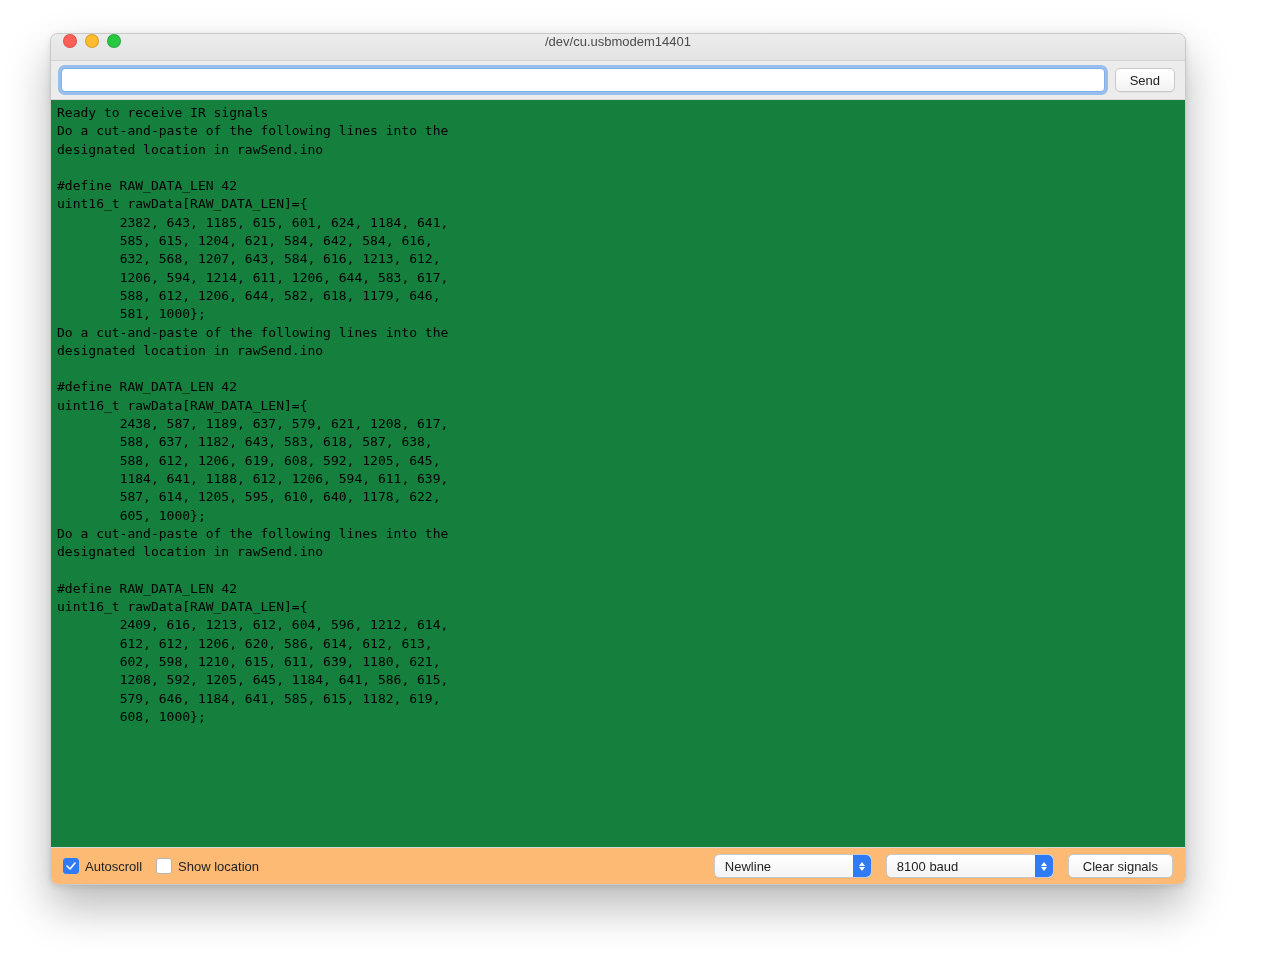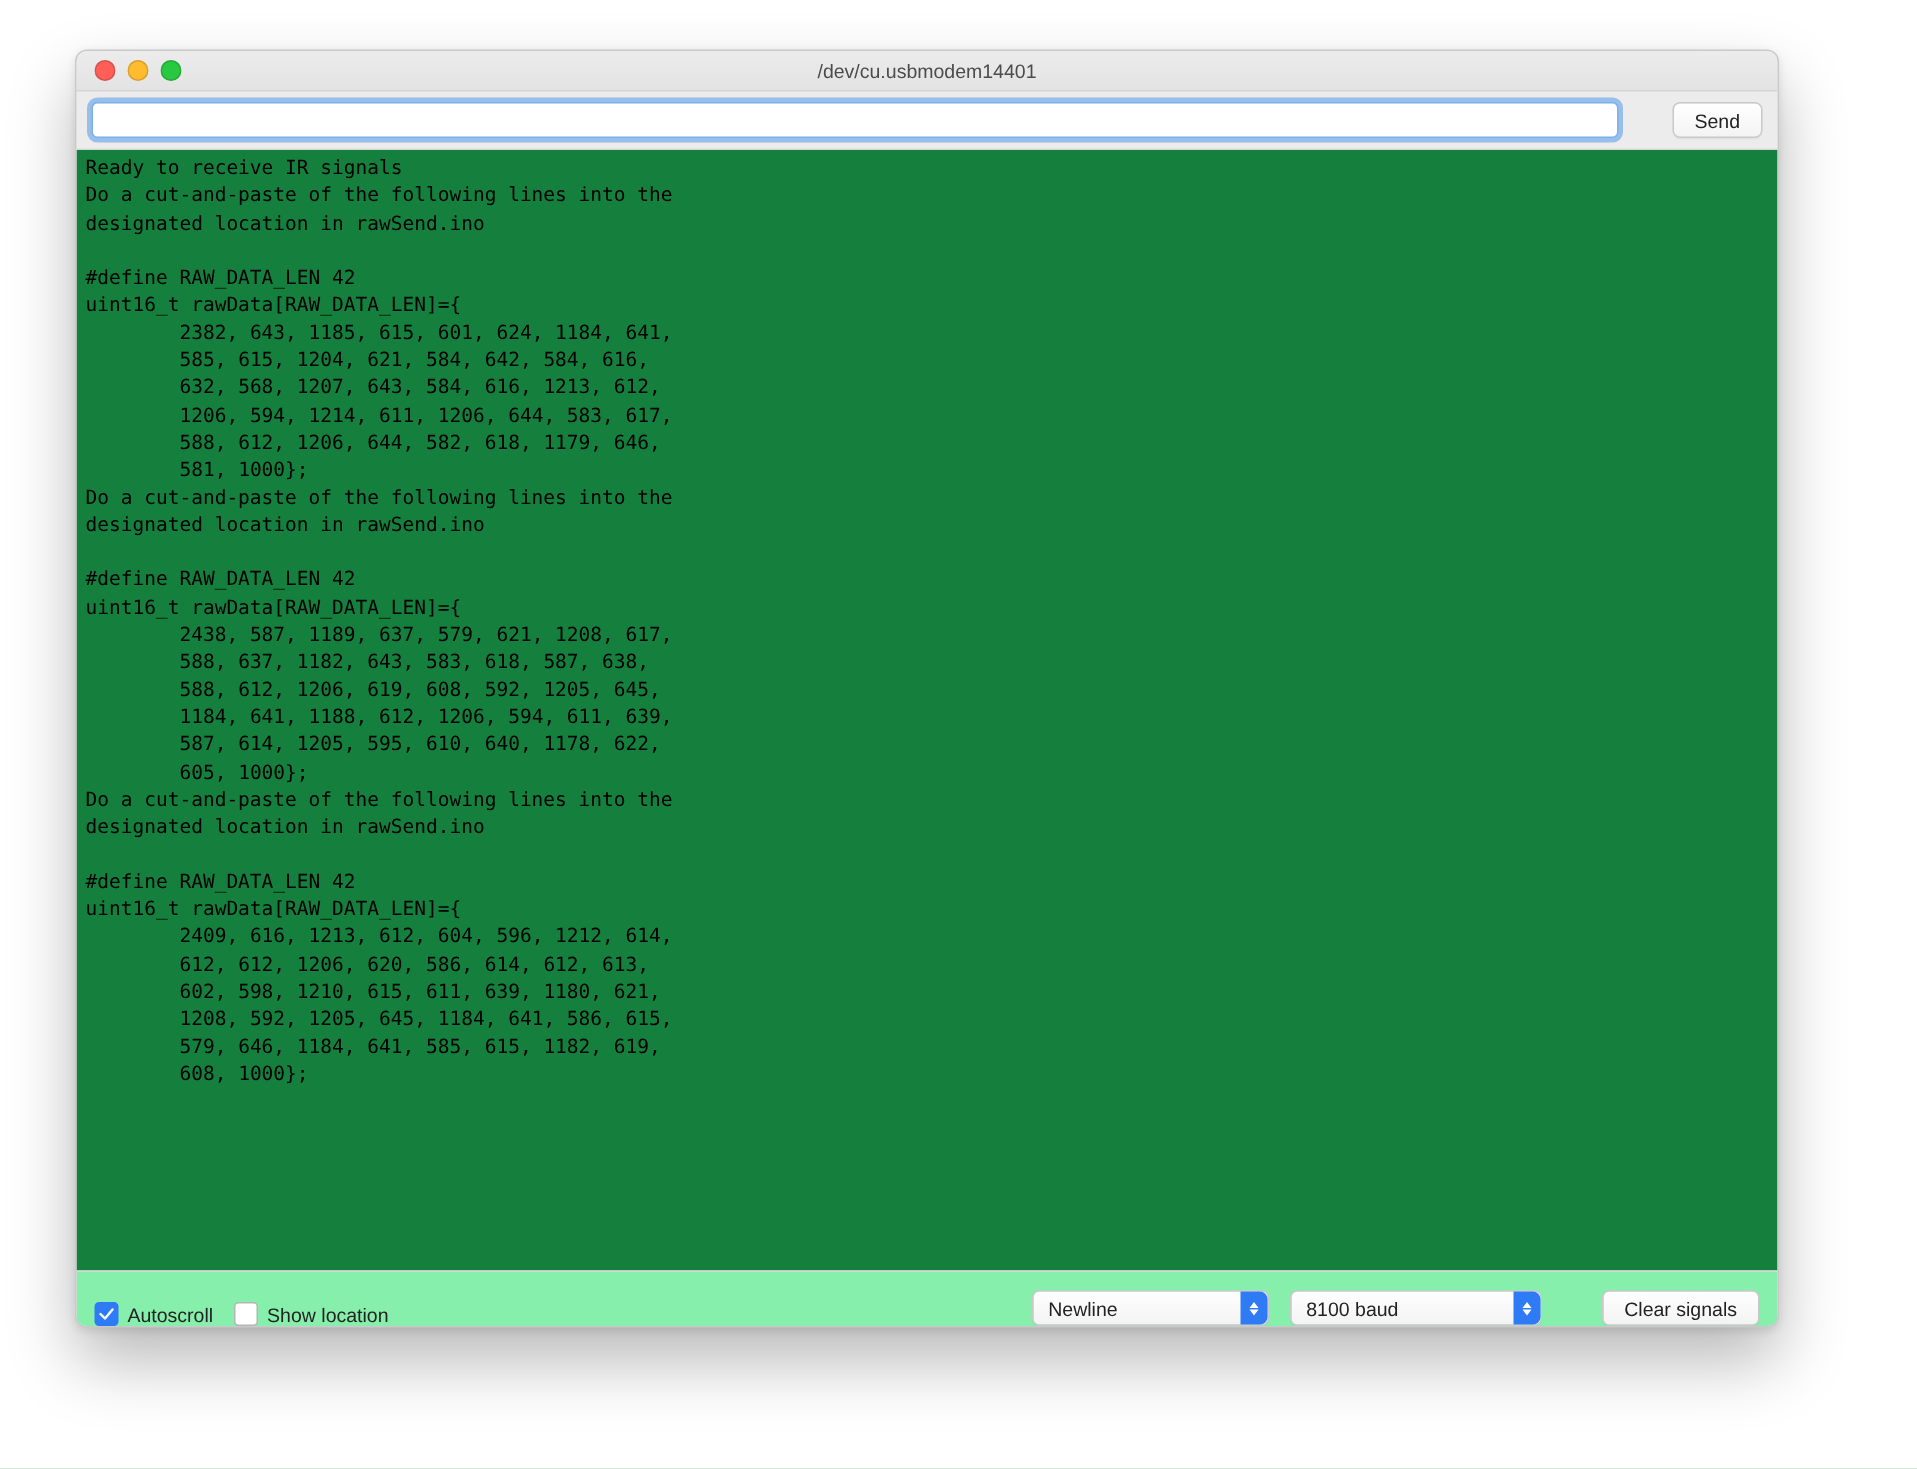--- a/index.html
+++ b/index.html
@@ -30,21 +30,20 @@
     box-shadow: 0 22px 45px rgba(0,0,0,0.28), 0 2px 6px rgba(0,0,0,0.10);
     overflow: hidden;
     display: flex;
     flex-direction: column;
   }
   .titlebar {
     height: 26px;
     background: linear-gradient(#ececec, #e3e3e3);
     border-bottom: 1px solid #d5d5d5;
     display: flex;
-    align-items: center;
     position: relative;
     flex: 0 0 auto;
   }
   .traffic {
     display: flex;
     gap: 8px;
     padding-left: 12px;
   }
   .tl {
     width: 12px;
@@ -92,42 +91,41 @@
     border: 1px solid #c9c9c9;
     border-radius: 5px;
     font-size: 13px;
     color: #222;
     box-shadow: 0 1px 0 rgba(0,0,0,0.04);
     display: inline-flex;
     align-items: center;
     justify-content: center;
     cursor: default;
     white-space: nowrap;
-    margin-left: 26px;
   }
   .output {
     flex: 1;
     background: #15803d;
     padding: 4px 6px;
     overflow: auto;
   }
   .output pre {
     margin: 0;
     font-family: "Andale Mono", "Menlo", "Monaco", monospace;
     font-size: 13px;
     line-height: 18.3px;
     white-space: pre;
     color: #000;
   }
   .footer {
     height: 36px;
-    background: #86efac;
+    background: #fdba74;
     border-top: 1px solid #d7d7d7;
     display: flex;
-    align-items: flex-end;
+    align-items: center;
     padding: 0 12px;
     gap: 14px;
     flex: 0 0 auto;
   }
   .footer .spacer { flex: 1; }
   .chk {
     display: inline-flex;
     align-items: center;
     gap: 6px;
     font-size: 13px;

